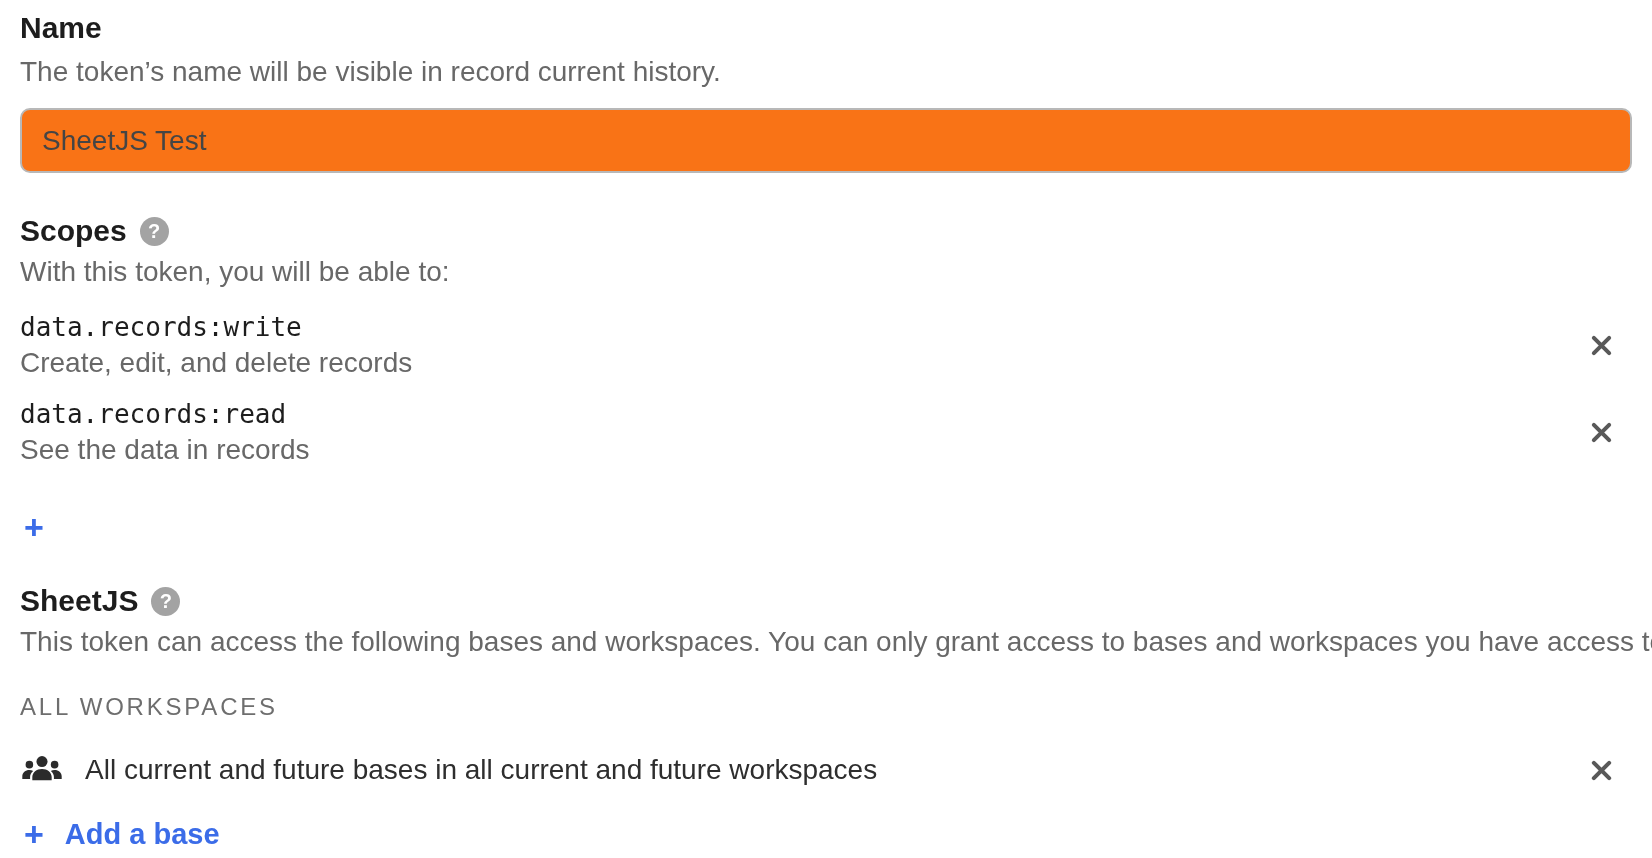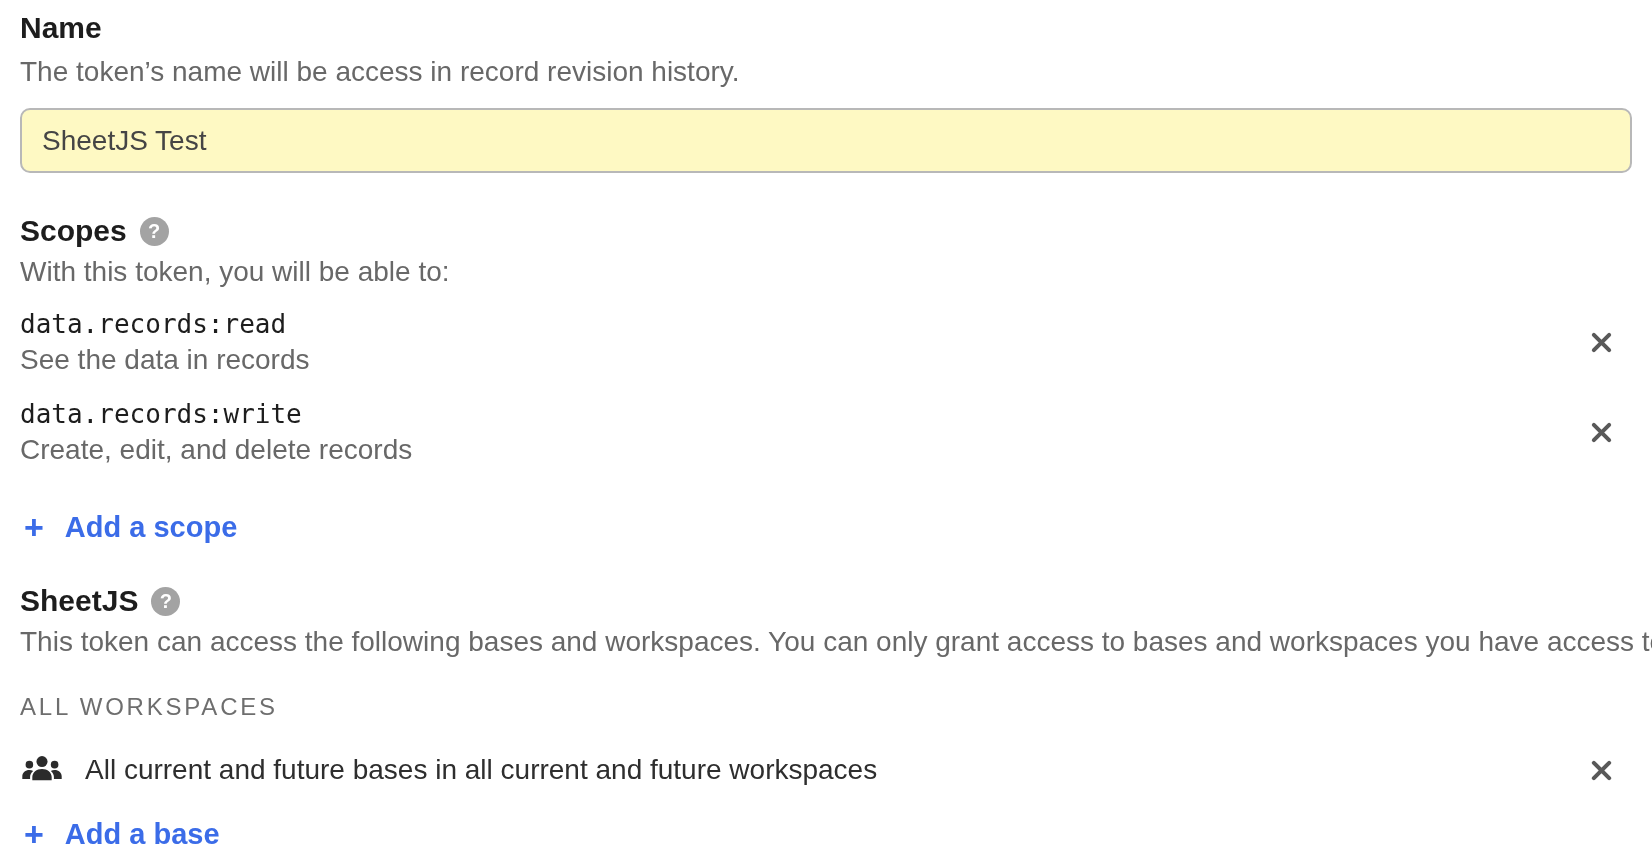--- a/index.html
+++ b/index.html
@@ -56,21 +56,21 @@
     display: block;
     margin-top: 18px;
     width: 1612px;
     height: 65px;
     border: 2px solid #b8b8b8;
     border-radius: 10px;
     padding: 0 20px;
     font-family: "Liberation Sans", sans-serif;
     font-size: 28px;
     color: #454545;
-    background: #fef9c3;
+    background: #f97316;
     outline: none;
   }
 
   
   .scopes-heading { margin-top: 40px; }
   .scopes-intro { margin-top: 5px; }
 
   .scope-item {
     display: flex;
     align-items: center;
@@ -156,56 +156,55 @@
   }
 
   .add-base-link { margin-top: 26px; }
 </style>
 </head>
 <body>
 
 <div class="page">
 
   <h2 class="section-title">Name</h2>
-  <p class="section-desc">The token’s name will be access in record revision history.</p>
+  <p class="section-desc">The token’s name will be visible in record current history.</p>
   <input class="name-input" type="text" value="SheetJS Test" style="">
 
   <div class="heading-row scopes-heading">
     <h2 class="section-title">Scopes</h2>
     <span class="help-icon">?</span>
   </div>
   <p class="section-desc scopes-intro">With this token, you will be able to:</p>
+
+  <div class="scope-item second">
+    <div>
+      <div class="scope-name">data.records:write</div>
+      <div class="scope-desc">Create, edit, and delete records</div>
+    </div>
+    <button class="remove-btn">
+      <svg viewBox="0 0 24 24" fill="none">
+        <path d="M5.2 5.2 L18.8 18.8 M18.8 5.2 L5.2 18.8" stroke="#595959" stroke-width="3.6" stroke-linecap="round"></path>
+      </svg>
+    </button>
+  </div>
 
   <div class="scope-item first">
     <div>
       <div class="scope-name">data.records:read</div>
       <div class="scope-desc">See the data in records</div>
     </div>
     <button class="remove-btn">
       <svg viewBox="0 0 24 24" fill="none">
         <path d="M5.2 5.2 L18.8 18.8 M18.8 5.2 L5.2 18.8" stroke="#595959" stroke-width="3.6" stroke-linecap="round"></path>
       </svg>
     </button>
   </div>
 
-  <div class="scope-item second">
-    <div>
-      <div class="scope-name">data.records:write</div>
-      <div class="scope-desc">Create, edit, and delete records</div>
-    </div>
-    <button class="remove-btn">
-      <svg viewBox="0 0 24 24" fill="none">
-        <path d="M5.2 5.2 L18.8 18.8 M18.8 5.2 L5.2 18.8" stroke="#595959" stroke-width="3.6" stroke-linecap="round"></path>
-      </svg>
-    </button>
-  </div>
-
   <a class="add-link">
     <span class="add-plus">+</span>
-    <span class="add-label">Add a scope</span>
   </a>
 
   <div class="heading-row access-heading">
     <h2 class="section-title">SheetJS</h2>
     <span class="help-icon">?</span>
   </div>
   <p class="section-desc access-desc">This token can access the following bases and workspaces. You can only grant access to bases and workspaces you have access to.</p>
 
   <div class="group-label">ALL WORKSPACES</div>
 

